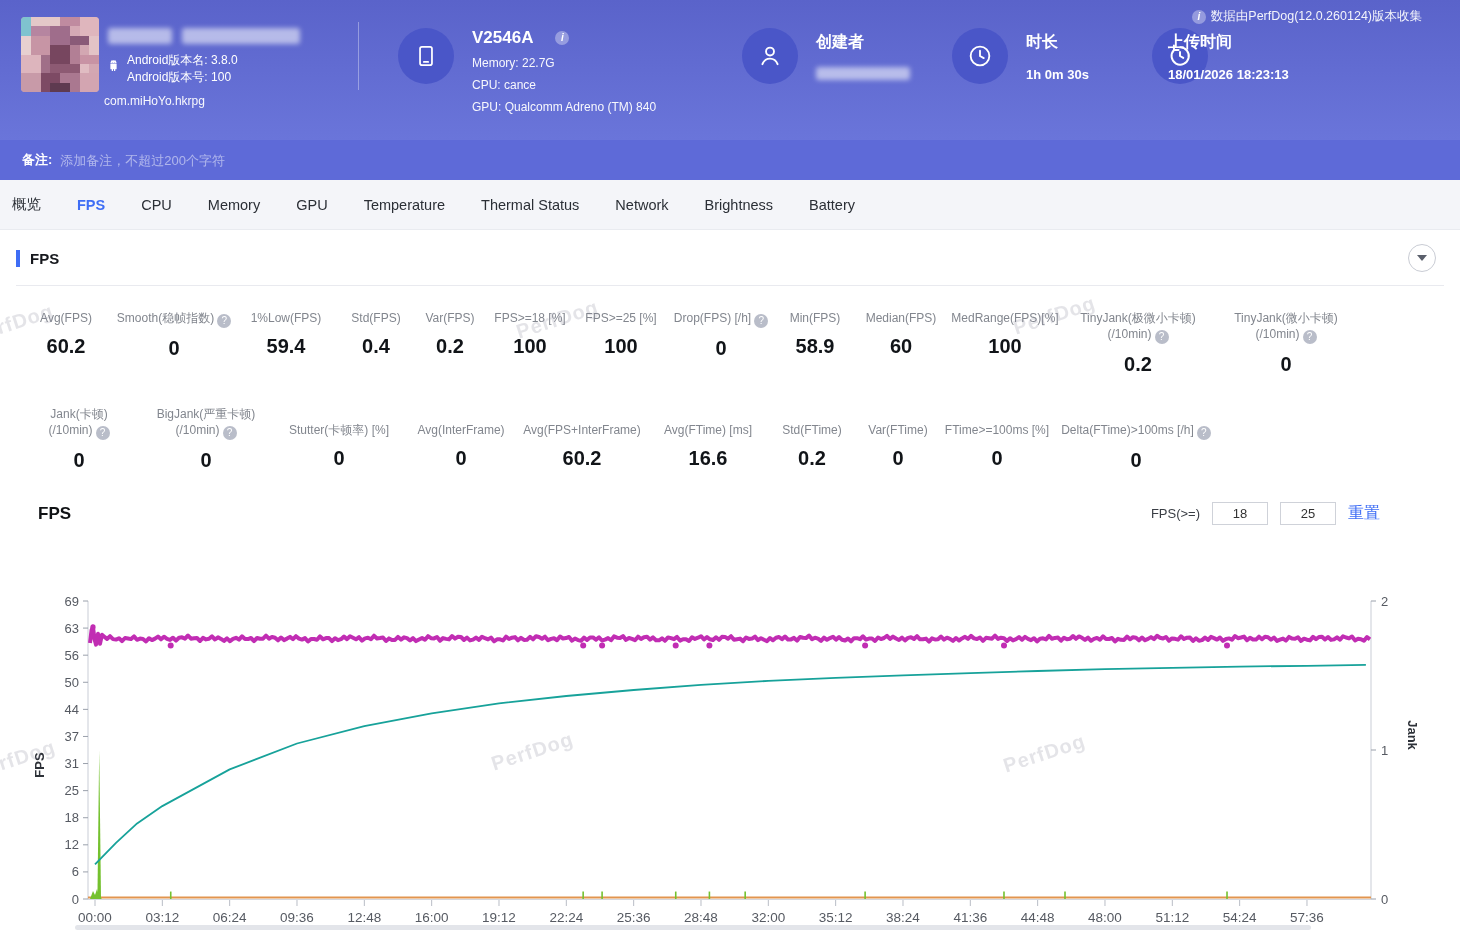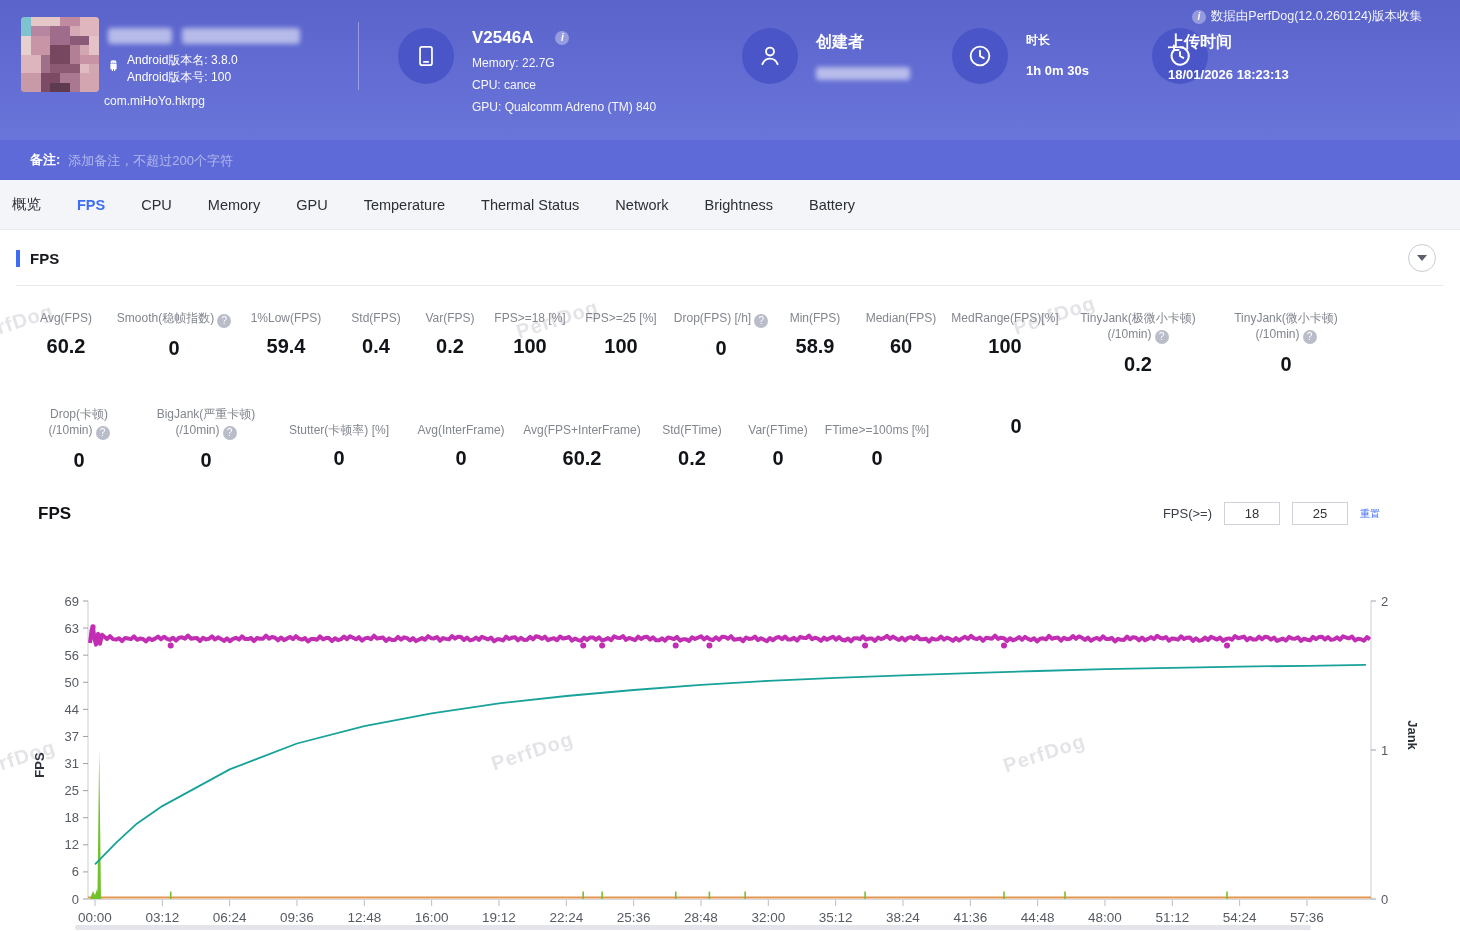--- a/index.html
+++ b/index.html
@@ -25,21 +25,21 @@
   .hcircle { position:absolute; top:28px; width:56px; height:56px; border-radius:50%;
     background:#4a56c8; display:flex; align-items:center; justify-content:center; }
   .hblock { position:absolute; top:30px; }
   .hblock .htitle { font-size:17px; font-weight:bold; display:flex; align-items:center; gap:22px; }
   .hblock .hline { font-size:12px; margin-top:8px; color:rgba(255,255,255,.95); }
   .hblock .hval { font-size:13px; font-weight:600; margin-top:14px;text-align:right; }
   .creator-blur { width:94px; height:13px; margin-top:14px; }
 
   
   .note-bar { position:absolute; left:0; top:140px; width:1460px; height:40px; background:#5e6ad8;
-    display:flex; align-items:center; padding:0 30px; }
+    display:flex; align-items:center; padding:0 22px; }
   .note-label { color:#fff; font-size:13px; font-weight:bold; margin-right:8px; white-space:nowrap; }
   .note-input { flex:1; background:transparent; border:none; outline:none; color:#fde047; font-size:13px; }
   .note-input::placeholder { color:rgba(255,255,255,.5); }
 
   
   .tabbar { position:absolute; left:0; top:180px; width:1460px; height:50px; background:#f4f5f9;
     display:flex; align-items:center; border-bottom:1px solid #e9ebf0; }
   .tab { padding:0 18px; font-size:14.5px; color:#2b2f36; cursor:pointer; white-space:nowrap; }
   .tab:first-child { padding-left:12px; }
   .tab.active { color:#3e6df5; font-weight:bold; }
@@ -62,21 +62,21 @@
   .stat .lbl { font-size:12px; color:#82868e; line-height:16px; }
   .stat .val { font-size:20px; font-weight:bold; color:#111418; margin-top:9px; }
   .q { display:inline-block; width:14px; height:14px; border-radius:50%; background:#b9bdc9; color:#fff;
     font-size:10px; line-height:14px; text-align:center; margin-left:3px; vertical-align:-2px; cursor:pointer; }
 
   .chart-head { display:flex; align-items:center; padding:30px 80px 0 38px; }
   .chart-title { font-size:17px; font-weight:bold; color:#101215; }
   .chart-controls { margin-left:auto; display:flex; align-items:center; gap:12px; font-size:13px; color:#3a3e45; }
   .fps-input { width:56px; height:23px; border:1px solid #cfd2d9; text-align:center; font-size:13px;
     color:#333; background:#fff; }
-  .reset-link { color:#3e6df5; font-size:10px; cursor:pointer; text-decoration:none; }
+  .reset-link { color:#3e6df5; font-size:16px; cursor:pointer; text-decoration:none; }
 
   .banner { position:absolute; left:88px; top:311px; width:1283px; height:30px; background:#ee5a6b;
     color:#fff; font-size:12px; display:flex; align-items:center; justify-content:center; }
 
   .chart-wrap { position:absolute; left:0; top:346px; width:1460px; height:355px; }
 
   .watermark { position:absolute; font-size:20px; font-weight:600; letter-spacing:1px;
     color:rgba(130,134,150,.22); transform:rotate(-18deg); pointer-events:none; }
 </style>
 </head>
@@ -164,21 +164,21 @@
       <div class="blur-block creator-blur"></div>
     </div>
 
     <div class="hcircle" style="left:952px;">
       <svg width="28" height="28" viewBox="0 0 24 24" fill="none" stroke="#fff" stroke-width="1.6" stroke-linecap="round">
         <circle cx="12" cy="12" r="8"></circle>
           <path d="M12 7.5V12l3.2 1.8"></path>
       </svg>
     </div>
     <div class="hblock" style="left:1026px; top:32px;">
-      <div class="htitle" style="font-size:12px;">时长</div>
+      <div class="htitle" style="font-size:16px;">时长</div>
       <div class="hval">1h 0m 30s</div>
     </div>
 
     <div class="hcircle" style="left:1152px;">
       <svg width="28" height="28" viewBox="0 0 24 24" fill="none" stroke="#fff" stroke-width="1.7" stroke-linecap="round" stroke-linejoin="round">
         <path d="M6.8 2.9v4h4"></path>
           <path d="M12 4.6 A7.4 7.4 0 1 1 6.9 6.8"></path>
           <path d="M12 8.5V12l2.8 1.6"></path>
       </svg>
     </div>
@@ -266,52 +266,57 @@
           <div class="val">0.2</div>
         </div>
       <div class="stat" style="width:148px">
           <div class="lbl"><span>TinyJank(微小卡顿)</span><br><span>(/10min)</span><span class="q">?</span></div>
           <div class="val">0</div>
         </div>
     </div>
 
     <div class="stats-row r2">
       <div class="stat" style="width:122px">
-          <div class="lbl"><span>Drop(卡顿)</span><br><span>(/10min)</span><span class="q">?</span></div>
+          <div class="lbl"><span>Jank(卡顿)</span><br><span>(/10min)</span><span class="q">?</span></div>
           <div class="val">0</div>
         </div>
       <div class="stat" style="width:132px">
           <div class="lbl"><span>BigJank(严重卡顿)</span><br><span>(/10min)</span><span class="q">?</span></div>
           <div class="val">0</div>
         </div>
       <div class="stat" style="width:134px">
           <div class="lbl" style="padding-top:16px"><span>Stutter(卡顿率) [%]</span></div>
           <div class="val">0</div>
         </div>
       <div class="stat" style="width:110px">
           <div class="lbl" style="padding-top:16px"><span>Avg(InterFrame)</span></div>
           <div class="val">0</div>
         </div>
       <div class="stat" style="width:132px">
           <div class="lbl" style="padding-top:16px"><span>Avg(FPS+InterFrame)</span></div>
           <div class="val">60.2</div>
         </div>
+      <div class="stat" style="width:120px">
+          <div class="lbl" style="padding-top:16px"><span>Avg(FTime) [ms]</span></div>
+          <div class="val">16.6</div>
+        </div>
       <div class="stat" style="width:88px">
           <div class="lbl" style="padding-top:16px"><span>Std(FTime)</span></div>
           <div class="val">0.2</div>
         </div>
       <div class="stat" style="width:84px">
           <div class="lbl" style="padding-top:16px"><span>Var(FTime)</span></div>
           <div class="val">0</div>
         </div>
       <div class="stat" style="width:114px">
           <div class="lbl" style="padding-top:16px"><span>FTime&gt;=100ms [%]</span></div>
           <div class="val">0</div>
         </div>
       <div class="stat" style="width:164px">
+          <div class="lbl" style="padding-top:16px"><span>Delta(FTime)&gt;100ms [/h]</span><span class="q">?</span></div>
           <div class="val">0</div>
         </div>
     </div>
 
     <div class="chart-head">
       <div class="chart-title">FPS</div>
       <div class="chart-controls">
         <span>FPS(&gt;=)</span>
         <input class="fps-input" type="text" value="18" style="">
         <input class="fps-input" type="text" value="25" style="">

